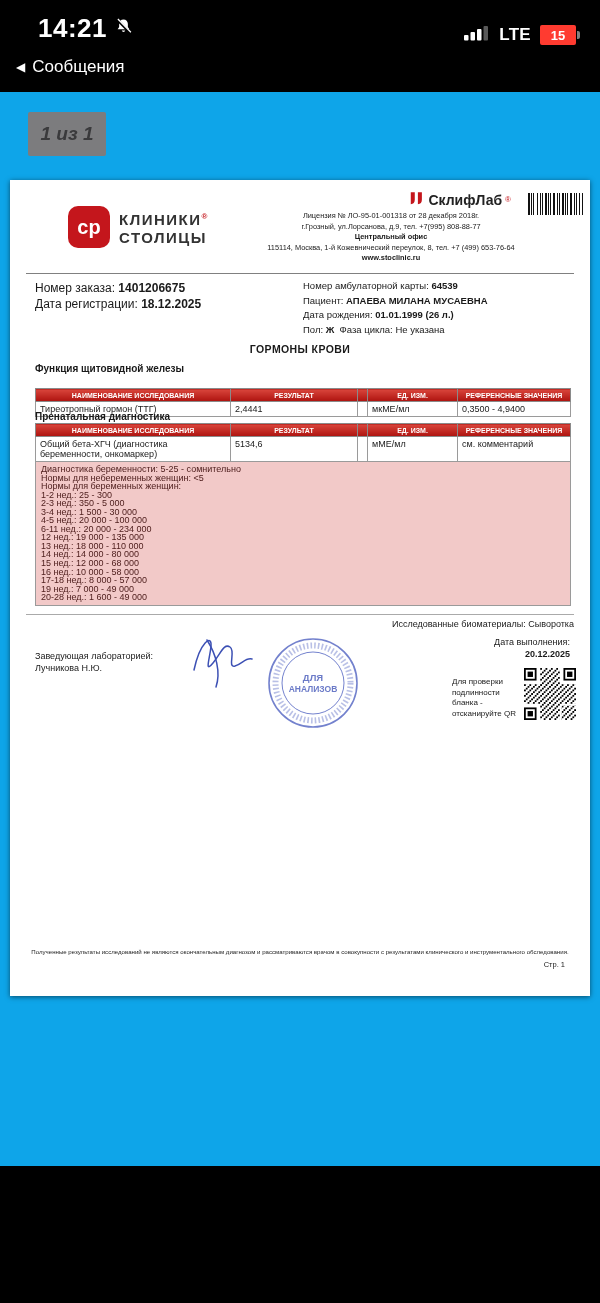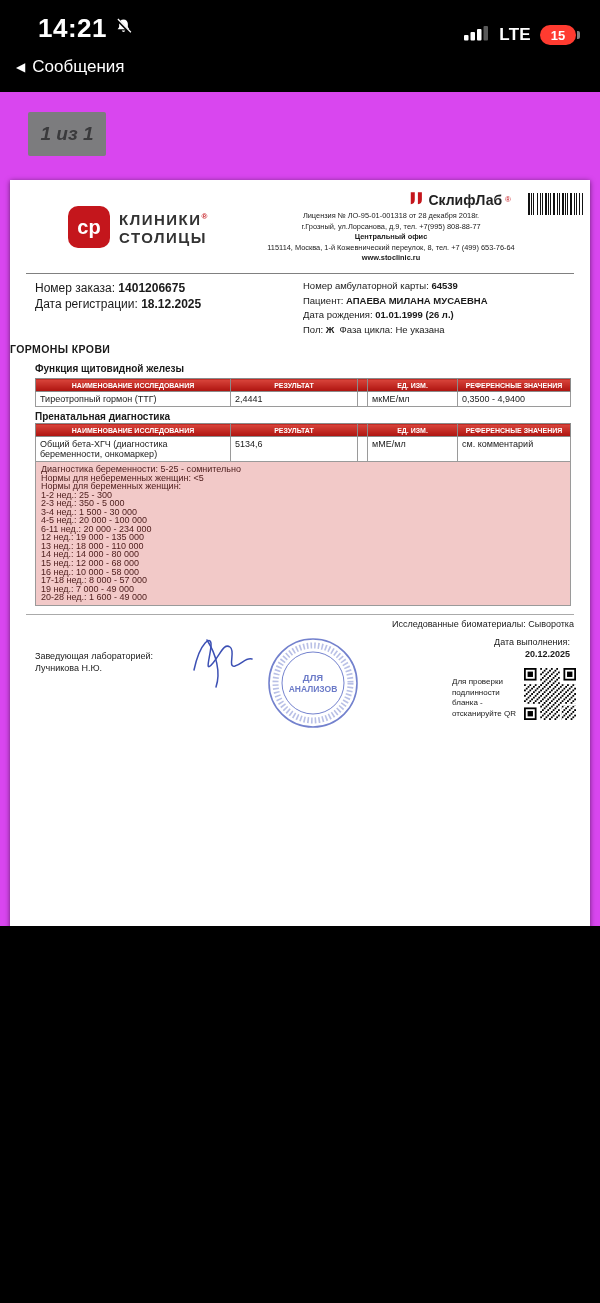--- a/index.html
+++ b/index.html
@@ -1,27 +1,27 @@
 <!DOCTYPE html>
 <html><head>
 <meta charset="utf-8">
 <style>
   * { margin:0; padding:0; box-sizing:border-box; }
   html,body { background:#000; }
   body { font-family:"Liberation Sans","DejaVu Sans",sans-serif; }
-  .phone { position:relative; width:600px; height:926px; background:#d946ef; overflow:hidden; margin:0 auto; }
+  .phone { position:relative; width:600px; height:1166px; background:#0ea5e9; overflow:hidden; margin:0 auto; }
 
   
   .statusbar { position:absolute; top:0; left:0; width:600px; height:92px; background:#000; color:#fff; z-index:6; }
   .sb-time-row { position:absolute; top:13px; left:38px; display:flex; align-items:center; gap:7px; }
   .sb-time { font-size:26px; font-weight:bold; letter-spacing:.5px; }
   .sb-right { position:absolute; top:25px; right:20px; display:flex; align-items:center; gap:9px; }
   .sb-lte { font-size:17px; font-weight:600; letter-spacing:.3px; }
   .battery { display:flex; align-items:center; }
-  .battery-body { width:36px; height:20px; background:#ff3b30; border-radius:10px; color:#fff; font-size:13px; font-weight:bold; display:flex; align-items:center; justify-content:center; }
+  .battery-body { width:36px; height:20px; background:#ff3b30; border-radius:2px; color:#fff; font-size:13px; font-weight:bold; display:flex; align-items:center; justify-content:center; }
   .battery-nub { width:3px; height:8px; background:rgba(255,255,255,.5); border-radius:0 2px 2px 0; margin-left:1px; }
   .back-row { position:absolute; top:57px; left:16px; display:flex; align-items:center; gap:7px; font-size:17px; color:#fff; cursor:pointer; }
   .back-tri { font-size:12px; line-height:1; }
 
   
   .page-pill { position:absolute; top:112px; left:28px; width:78px; height:44px; background:#7c7c7e; border-radius:2px; color:#3a3a3c; font-size:19px; font-weight:bold; display:flex; align-items:center; justify-content:center; z-index:3;font-style:italic; }
   .urlbar { position:absolute; left:0; bottom:0; width:600px; height:63px; background:#f4f4f6; border-top:1px solid #d9d9db; display:flex; align-items:center; justify-content:center; font-size:19px; font-weight:500; color:#1b1b1d; z-index:6; }
 
   
   .sheet { position:absolute; top:180px; left:10px; width:580px; height:816px; background:#fff; color:#1a1a1a; box-shadow:0 1px 5px rgba(0,0,0,.55); overflow:hidden; z-index:2; }
@@ -36,21 +36,21 @@
   .lab-name { font-size:14px; font-weight:bold; color:#222; }
   .bold { font-weight:bold; }
   .barcode { position:absolute; top:13px; right:6px; width:56px; height:22px;
     background:repeating-linear-gradient(90deg,#111 0 1.5px,#fff 1.5px 3px,#111 3px 4px,#fff 4px 5.2px,#111 5.2px 6px,#fff 6px 8.5px); }
 
   .hdr-divider { position:absolute; top:93px; left:16px; right:16px; border-top:1px solid #808080; }
 
   .order-left { position:absolute; top:100px; left:25px; font-size:12px; line-height:16px; }
   .order-right { position:absolute; top:99px; left:293px; font-size:9.5px; line-height:14.5px; }
 
-  .report-title { position:absolute; top:163px; left:0; width:100%; text-align:left; font-size:10.5px; font-weight:bold; letter-spacing:.4px; }
+  .report-title { position:absolute; top:163px; left:0; width:100%; text-align:center; font-size:10.5px; font-weight:bold; letter-spacing:.4px; }
 
   .sec-title { position:absolute; left:25px; font-size:10px; font-weight:bold; }
 
   .lab-table { position:absolute; left:25px; width:535px; border-collapse:collapse; table-layout:fixed; }
   .lab-table th { background:linear-gradient(#d9453c,#ad120e); color:#fff; font-size:7px; font-weight:bold; border:1px solid #8a8a8a; height:13px; padding:1px 2px; text-align:center; overflow:hidden; }
   .lab-table td { border:1px solid #9a9a9a; font-size:9px; padding:2px 4px; vertical-align:top; background:#fff; }
   .cmt-cell { background:#f2c9c8 !important; color:#50201f; font-size:7.6px; line-height:8.55px; padding:3px 5px !important; }
 
   .biomaterials { position:absolute; top:434px; left:16px; right:16px; border-top:1px solid #aaa; padding-top:4px; text-align:right; font-size:9px; }
   .exec-date { position:absolute; top:456px; right:20px; text-align:right; font-size:9px; line-height:12px; }
@@ -144,21 +144,21 @@
     <div class="order-right">
       <div><span>Номер амбулаторной карты:</span> <b>64539</b></div>
       <div><span>Пациент:</span> <b>АПАЕВА МИЛАНА МУСАЕВНА</b></div>
       <div><span>Дата рождения:</span> <b>01.01.1999 (26 л.)</b></div>
       <div><span>Пол:</span> <b>Ж</b>&nbsp;&nbsp;<span>Фаза цикла:</span> <span>Не указана</span></div>
     </div>
 
     <div class="report-title">ГОРМОНЫ КРОВИ</div>
 
     <div class="sec-title" style="top:183px;">Функция щитовидной железы</div>
-    <table class="lab-table" style="top:198px;">
+    <table class="lab-table" style="top:208px;">
       <colgroup>
           <col style="width:195px">
           <col style="width:127px">
           <col style="width:10px">
           <col style="width:90px">
           <col style="width:113px">
         </colgroup>
       <tbody>
           <tr>
         <th>НАИМЕНОВАНИЕ ИССЛЕДОВАНИЯ</th>

